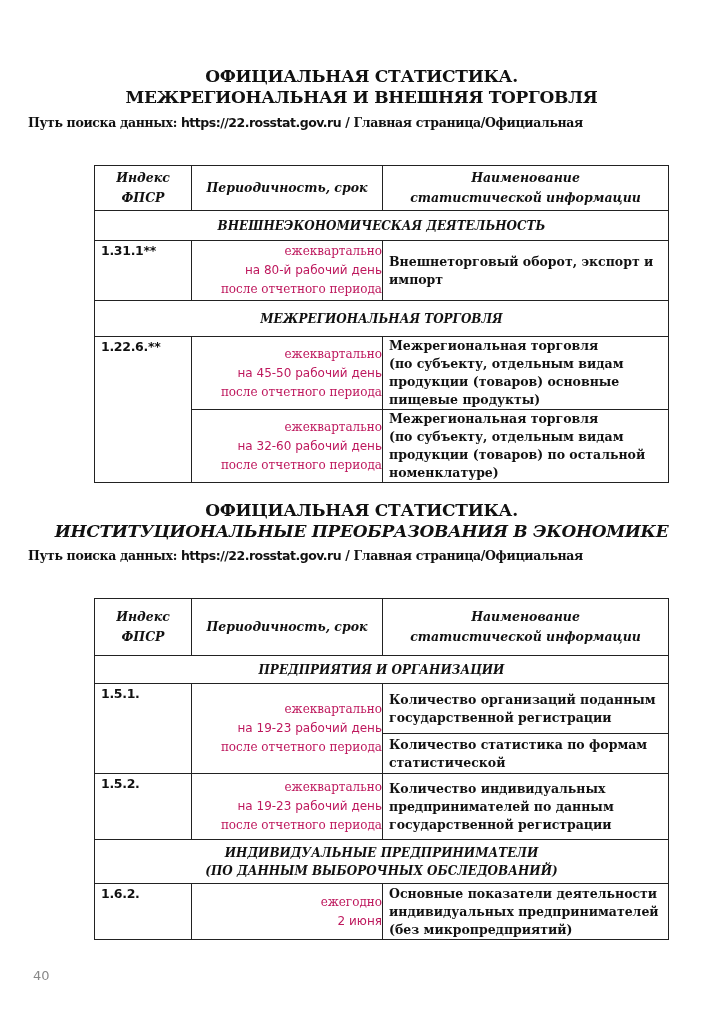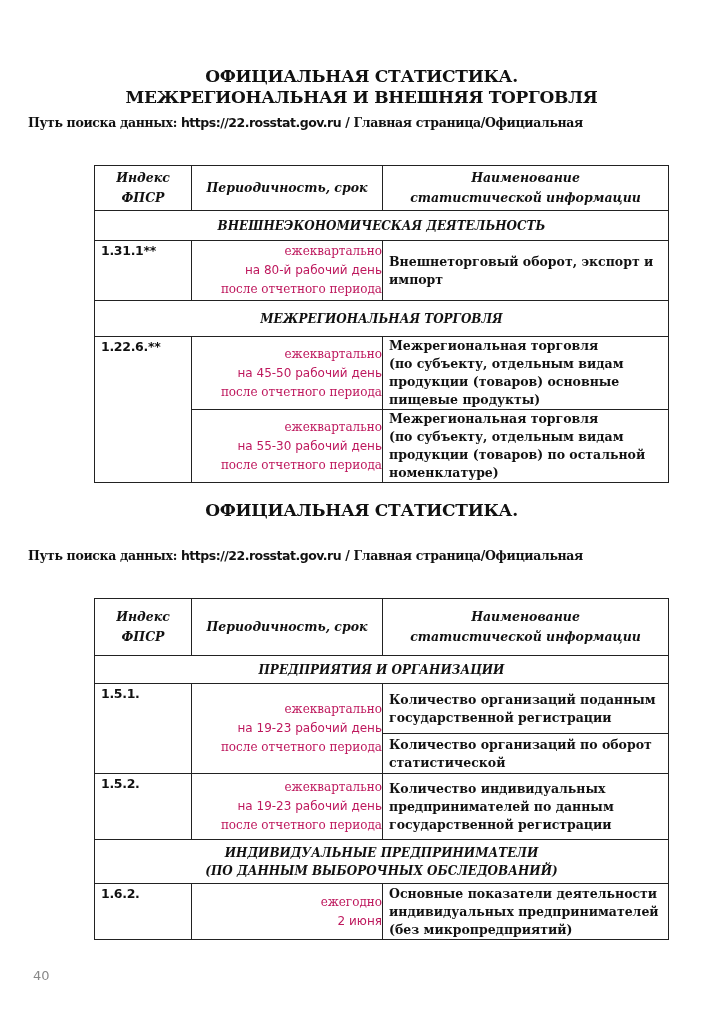--- a/index.html
+++ b/index.html
@@ -111,35 +111,36 @@
       <td class="name">
         <div>Межрегиональная торговля</div>
         <div>(по субъекту, отдельным видам</div>
         <div>продукции (товаров) основные</div>
         <div>пищевые продукты)</div>
       </td>
     </tr>
     <tr style="height:72px;">
       <td class="period">
         <div>ежеквартально</div>
-        <div class="num">на 55-30 рабочий день</div>
+        <div class="num">на 32-60 рабочий день</div>
         <div>после отчетного периода</div>
       </td>
       <td class="name">
         <div>Межрегиональная торговля</div>
         <div>(по субъекту, отдельным видам</div>
         <div>продукции (товаров) по остальной</div>
         <div>номенклатуре)</div>
       </td>
     </tr>
   </tbody>
     </table>
 
   <div class="title" style="top:500px;">
     <div>ОФИЦИАЛЬНАЯ СТАТИСТИКА.</div>
+    <div class="line2-italic">ИНСТИТУЦИОНАЛЬНЫЕ ПРЕОБРАЗОВАНИЯ В ЭКОНОМИКЕ</div>
   </div>
   <div class="path" style="top:546px;">
     <div><span>Путь поиска данных: </span><span class="url">https://22.rosstat.gov.ru</span><span> / Главная страница/Официальная</span></div>
   </div>
 
   <table class="grid" style="top:598px;">
     <colgroup>
         <col style="width:97px">
         <col style="width:191px">
         <col style="width:286px">
@@ -166,21 +167,21 @@
         <div class="num">на 19-23 рабочий день</div>
         <div>после отчетного периода</div>
       </td>
       <td class="name">
         <div>Количество организаций поданным</div>
         <div>государственной регистрации</div>
       </td>
     </tr>
     <tr style="height:40px;">
       <td class="name">
-        <div>Количество организаций по  оборот</div>
+        <div>Количество статистика по  формам</div>
         <div>статистической</div>
       </td>
     </tr>
     <tr style="height:66px;">
       <td class="idx">1.5.2.</td>
       <td class="period">
         <div>ежеквартально</div>
         <div class="num">на 19-23 рабочий день</div>
         <div>после отчетного периода</div>
       </td>

